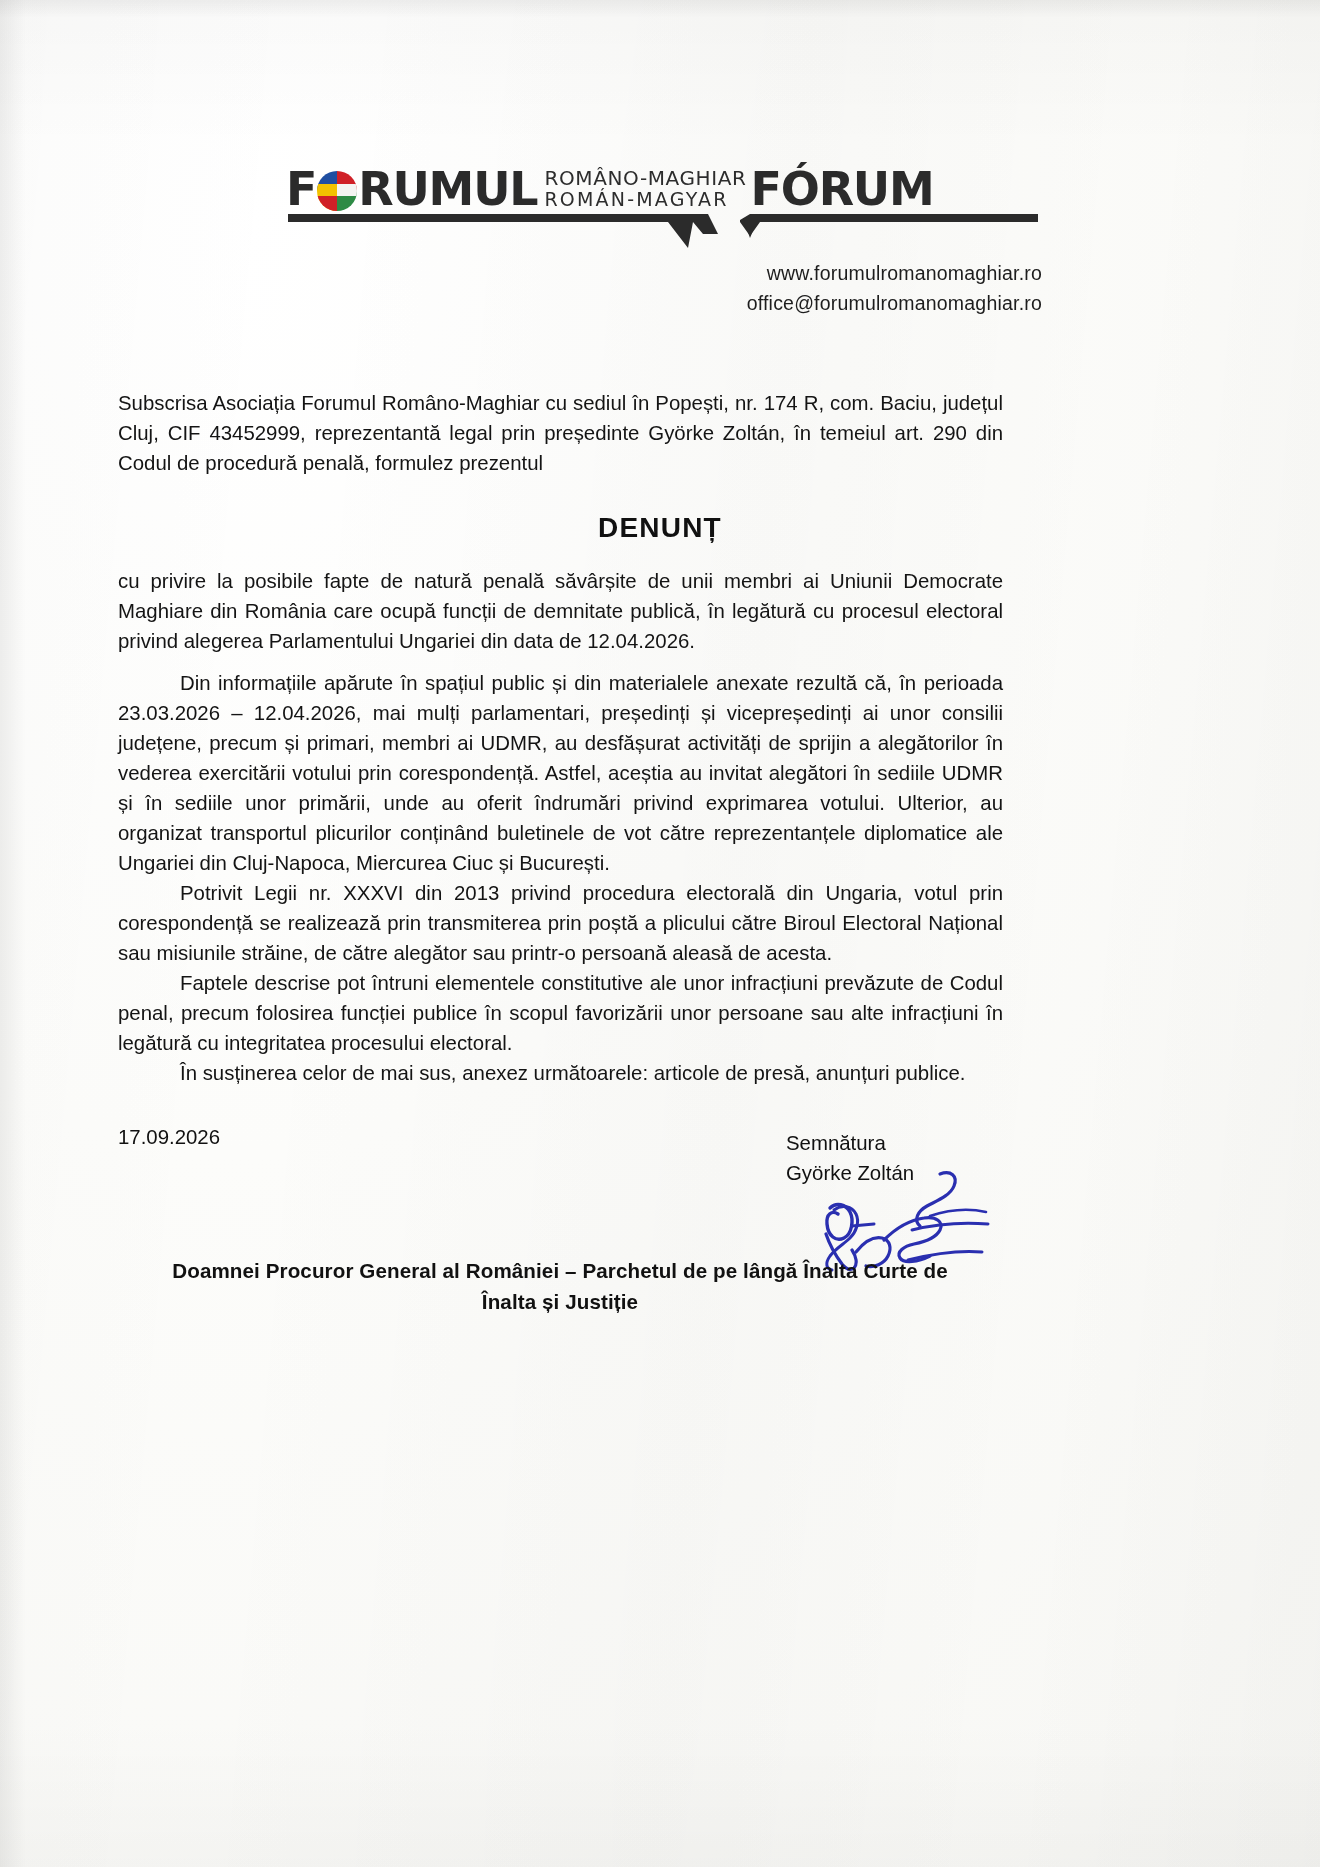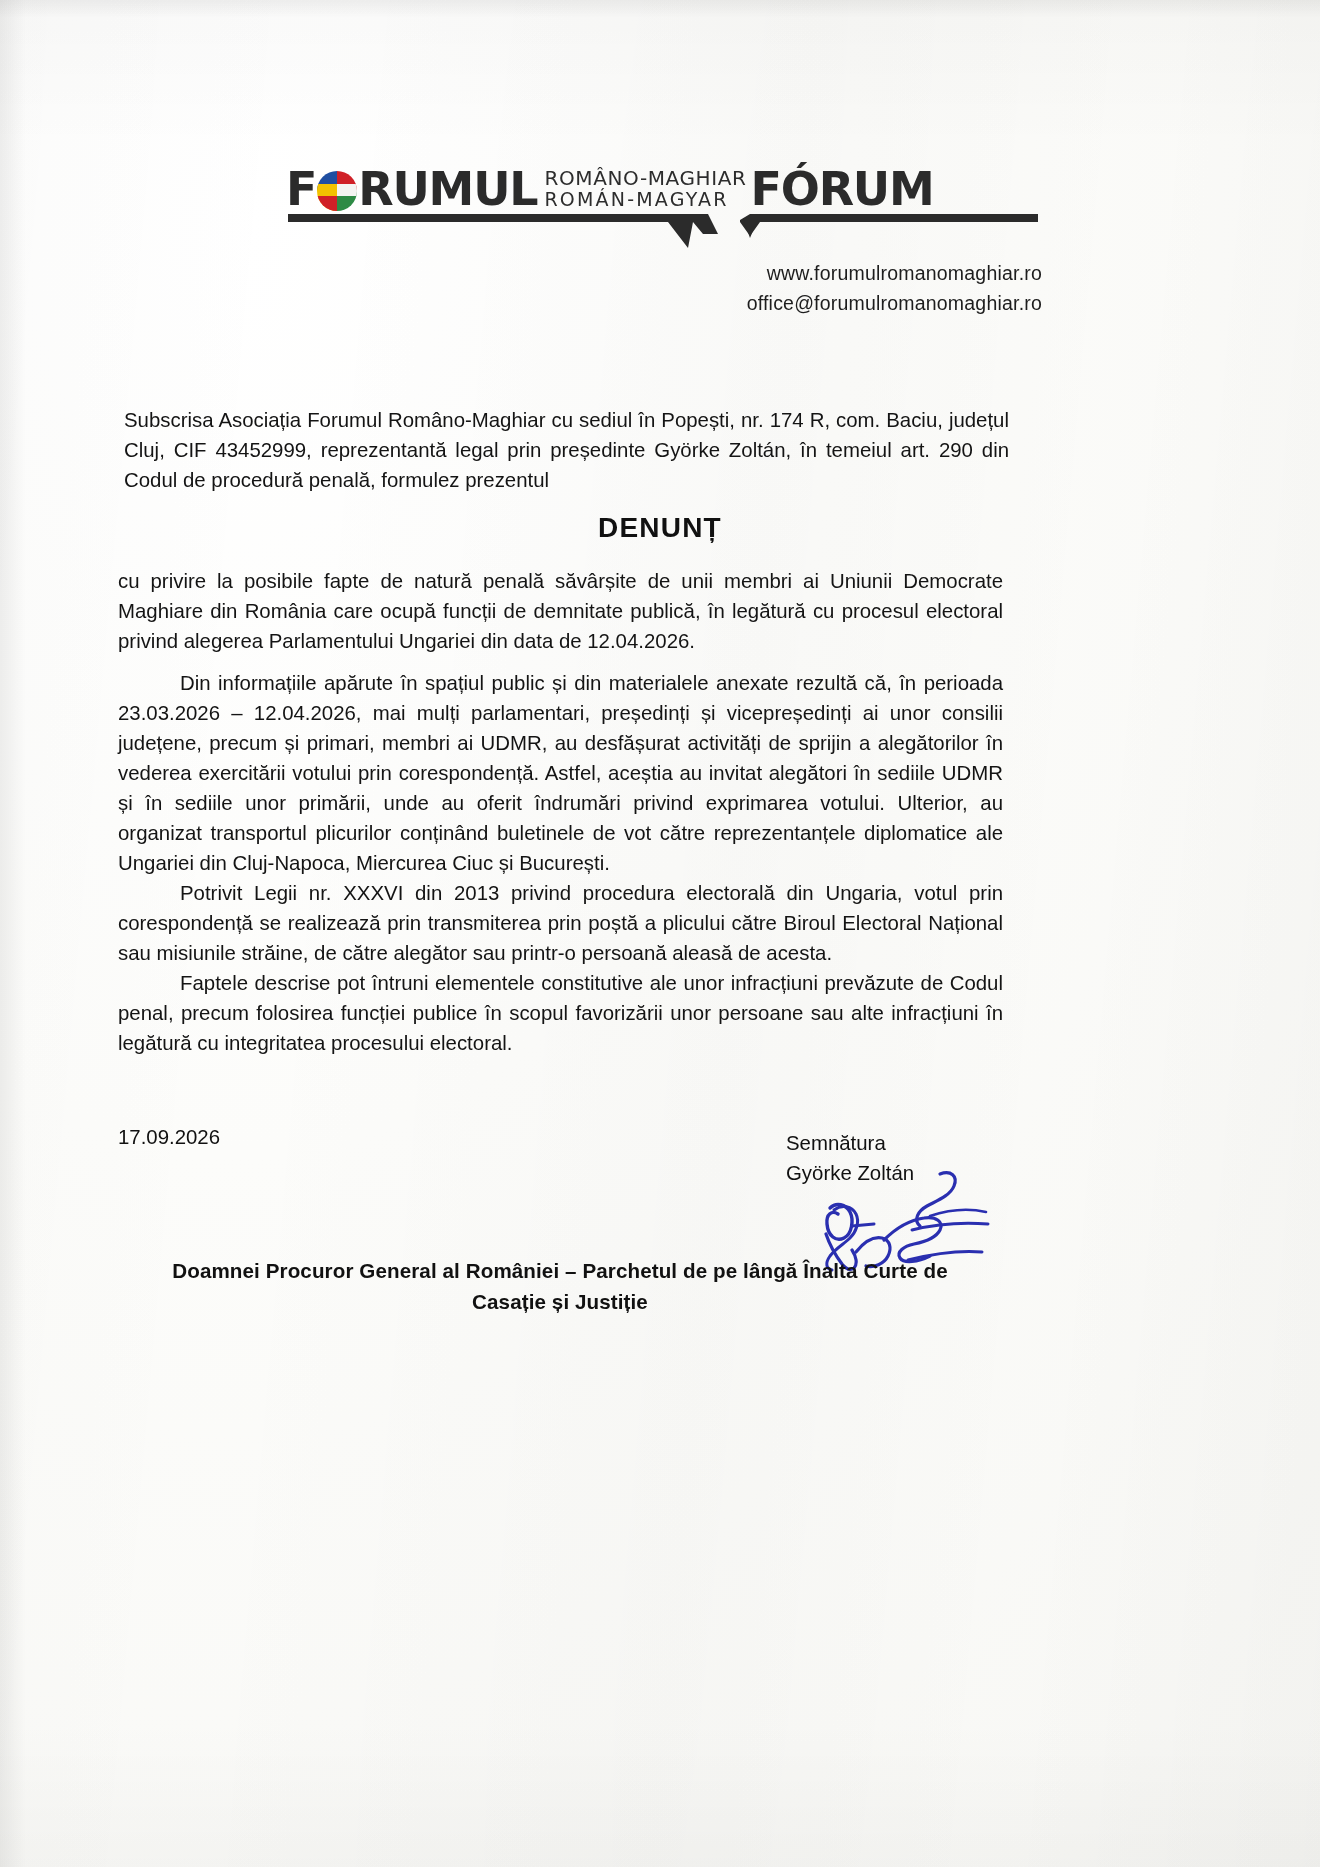--- a/index.html
+++ b/index.html
@@ -132,21 +132,21 @@
     letter-spacing:0.2px;
   }
   .para-block{
     position:absolute;
     left:118px;width:885px;
     font-size:20.4px;
     line-height:30px;
     text-align:justify;
     color:#141414;
   }
-  #p-intro{top:405px;margin-left:6px;}
+  #p-intro{top:388px;}
   .denunt{
     position:absolute;
     left:0;right:0;top:512px;
     text-align:center;
     font-size:28px;
     font-weight:bold;
     letter-spacing:1.2px;
   }
   #p-subject{top:566px;}
   #p-main{top:668px;}
@@ -229,20 +229,21 @@
     <div class="para-block" id="p-intro">Subscrisa Asociația Forumul Româno-Maghiar cu sediul în Popești, nr. 174 R, com. Baciu, județul Cluj, CIF 43452999, reprezentantă legal prin președinte Györke Zoltán, în temeiul art. 290 din Codul de procedură penală, formulez prezentul</div>
 
     <div class="denunt">DENUNȚ</div>
 
     <div class="para-block" id="p-subject">cu privire la posibile fapte de natură penală săvârșite de unii membri ai Uniunii Democrate Maghiare din România care ocupă funcții de demnitate publică, în legătură cu procesul electoral privind alegerea Parlamentului Ungariei din data de 12.04.2026.</div>
 
     <div class="para-block" id="p-main">
       <p class="tail-para" style="margin:0;">Din informațiile apărute în spațiul public și din materialele anexate rezultă că, în perioada 23.03.2026 – 12.04.2026, mai mulți parlamentari, președinți și vicepreședinți ai unor consilii județene, precum și primari, membri ai UDMR, au desfășurat activități de sprijin a alegătorilor în vederea exercitării votului prin corespondență. Astfel, aceștia au invitat alegători în sediile UDMR și în sediile unor primării, unde au oferit îndrumări privind exprimarea votului. Ulterior, au organizat transportul plicurilor conținând buletinele de vot către reprezentanțele diplomatice ale Ungariei din Cluj-Napoca, Miercurea Ciuc și București.</p>
       <p class="tail-para" style="margin:0;">Potrivit Legii nr. XXXVI din 2013 privind procedura electorală din Ungaria, votul prin corespondență se realizează prin transmiterea prin poștă a plicului către Biroul Electoral Național sau misiunile străine, de către alegător sau printr-o persoană aleasă de acesta.</p>
       <p class="tail-para" style="margin:0;">Faptele descrise pot întruni elementele constitutive ale unor infracțiuni prevăzute de Codul penal, precum folosirea funcției publice în scopul favorizării unor persoane sau alte infracțiuni în legătură cu integritatea procesului electoral.</p>
+      <p class="tail-para" style="margin:0;">În susținerea celor de mai sus, anexez următoarele: articole de presă, anunțuri publice.</p>
     </div>
 
     <div class="date-line">17.09.2026</div>
 
     <div class="sign-block">
       <div>Semnătura</div>
       <div>Györke Zoltán</div>
     </div>
 
     <svg class="signature" viewBox="0 0 220 105">
@@ -258,17 +259,17 @@
         <path d="M72,72 C84,60 98,52 112,50 C124,48 132,54 128,62 C124,70 112,74 102,76
                  C92,78 84,84 88,90 C92,96 106,94 118,88" stroke-width="3.2"></path>
         <path d="M100,62 C124,56 150,54 176,56" stroke-width="3"></path>
         <path d="M118,48 C136,42 156,40 174,44" stroke-width="2.6"></path>
         <path d="M96,92 C120,86 146,82 170,84" stroke-width="3"></path>
       </g>
     </svg>
 
     <div class="footer">
       <div>Doamnei Procuror General al României – Parchetul de pe lângă Înalta Curte de</div>
-      <div>Casație și Justiție</div>
+      <div>Înalta și Justiție</div>
     </div>
 
   </div>
 </div>
 
 </body></html>

